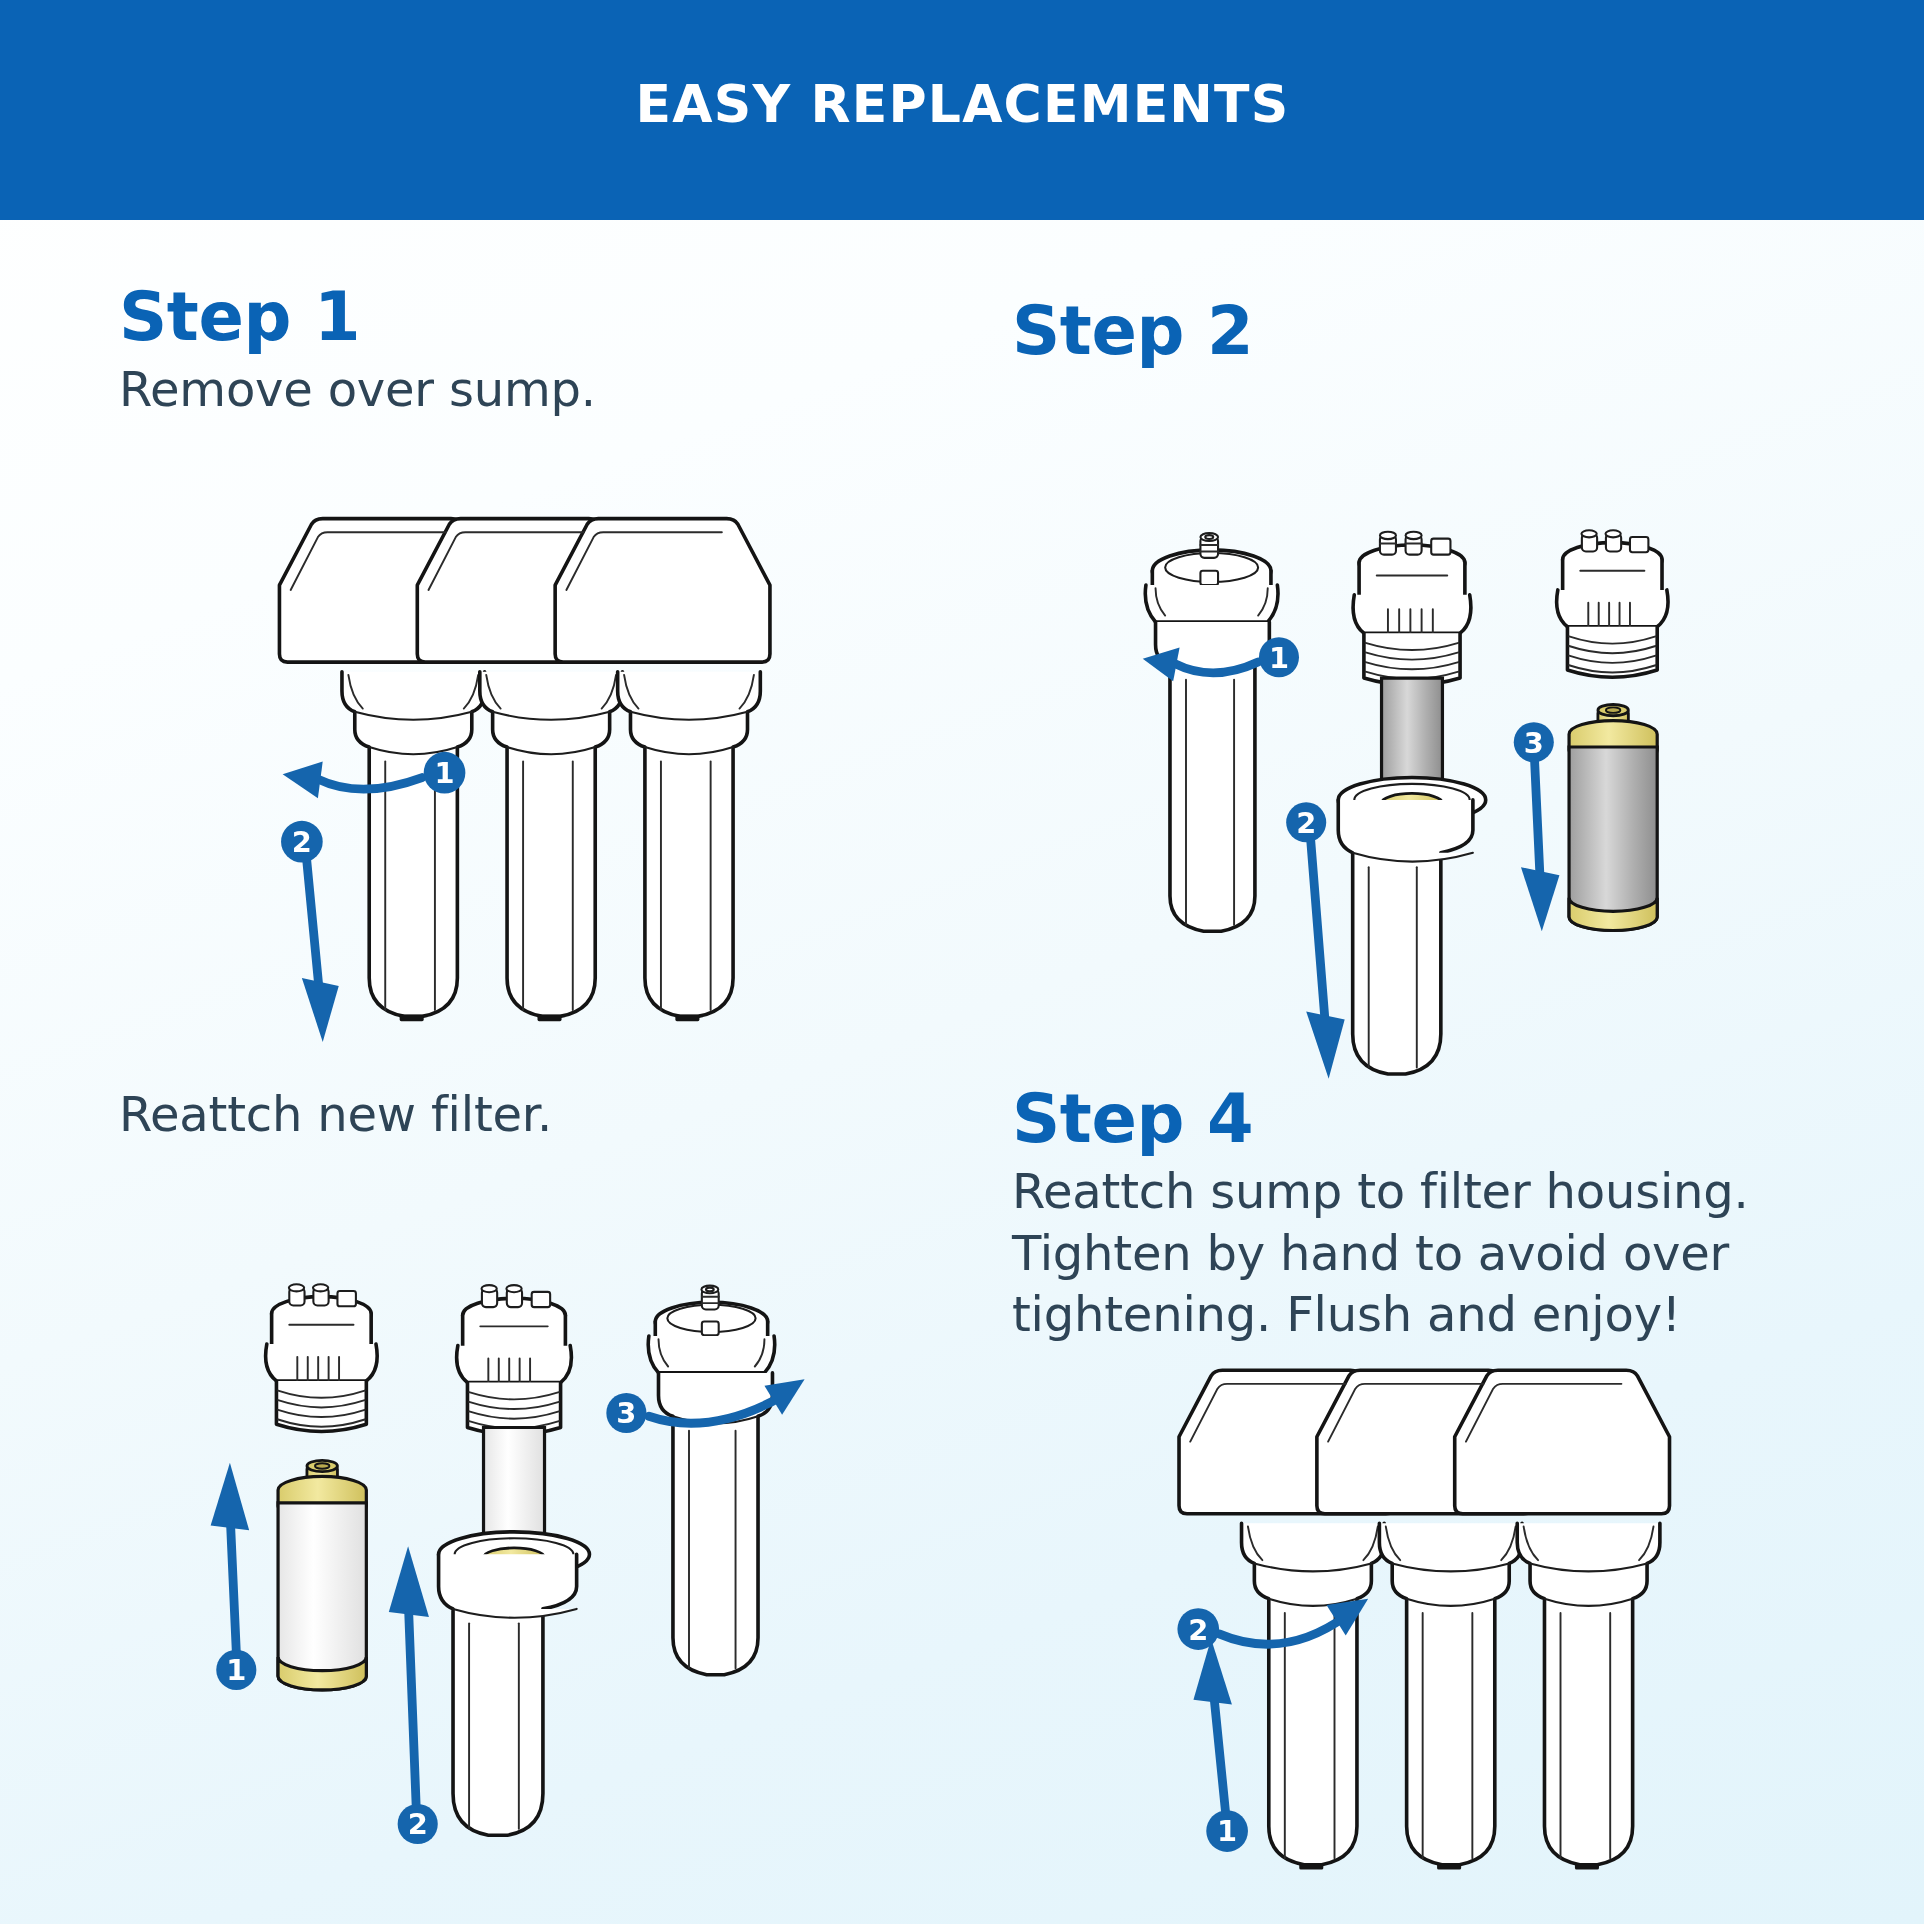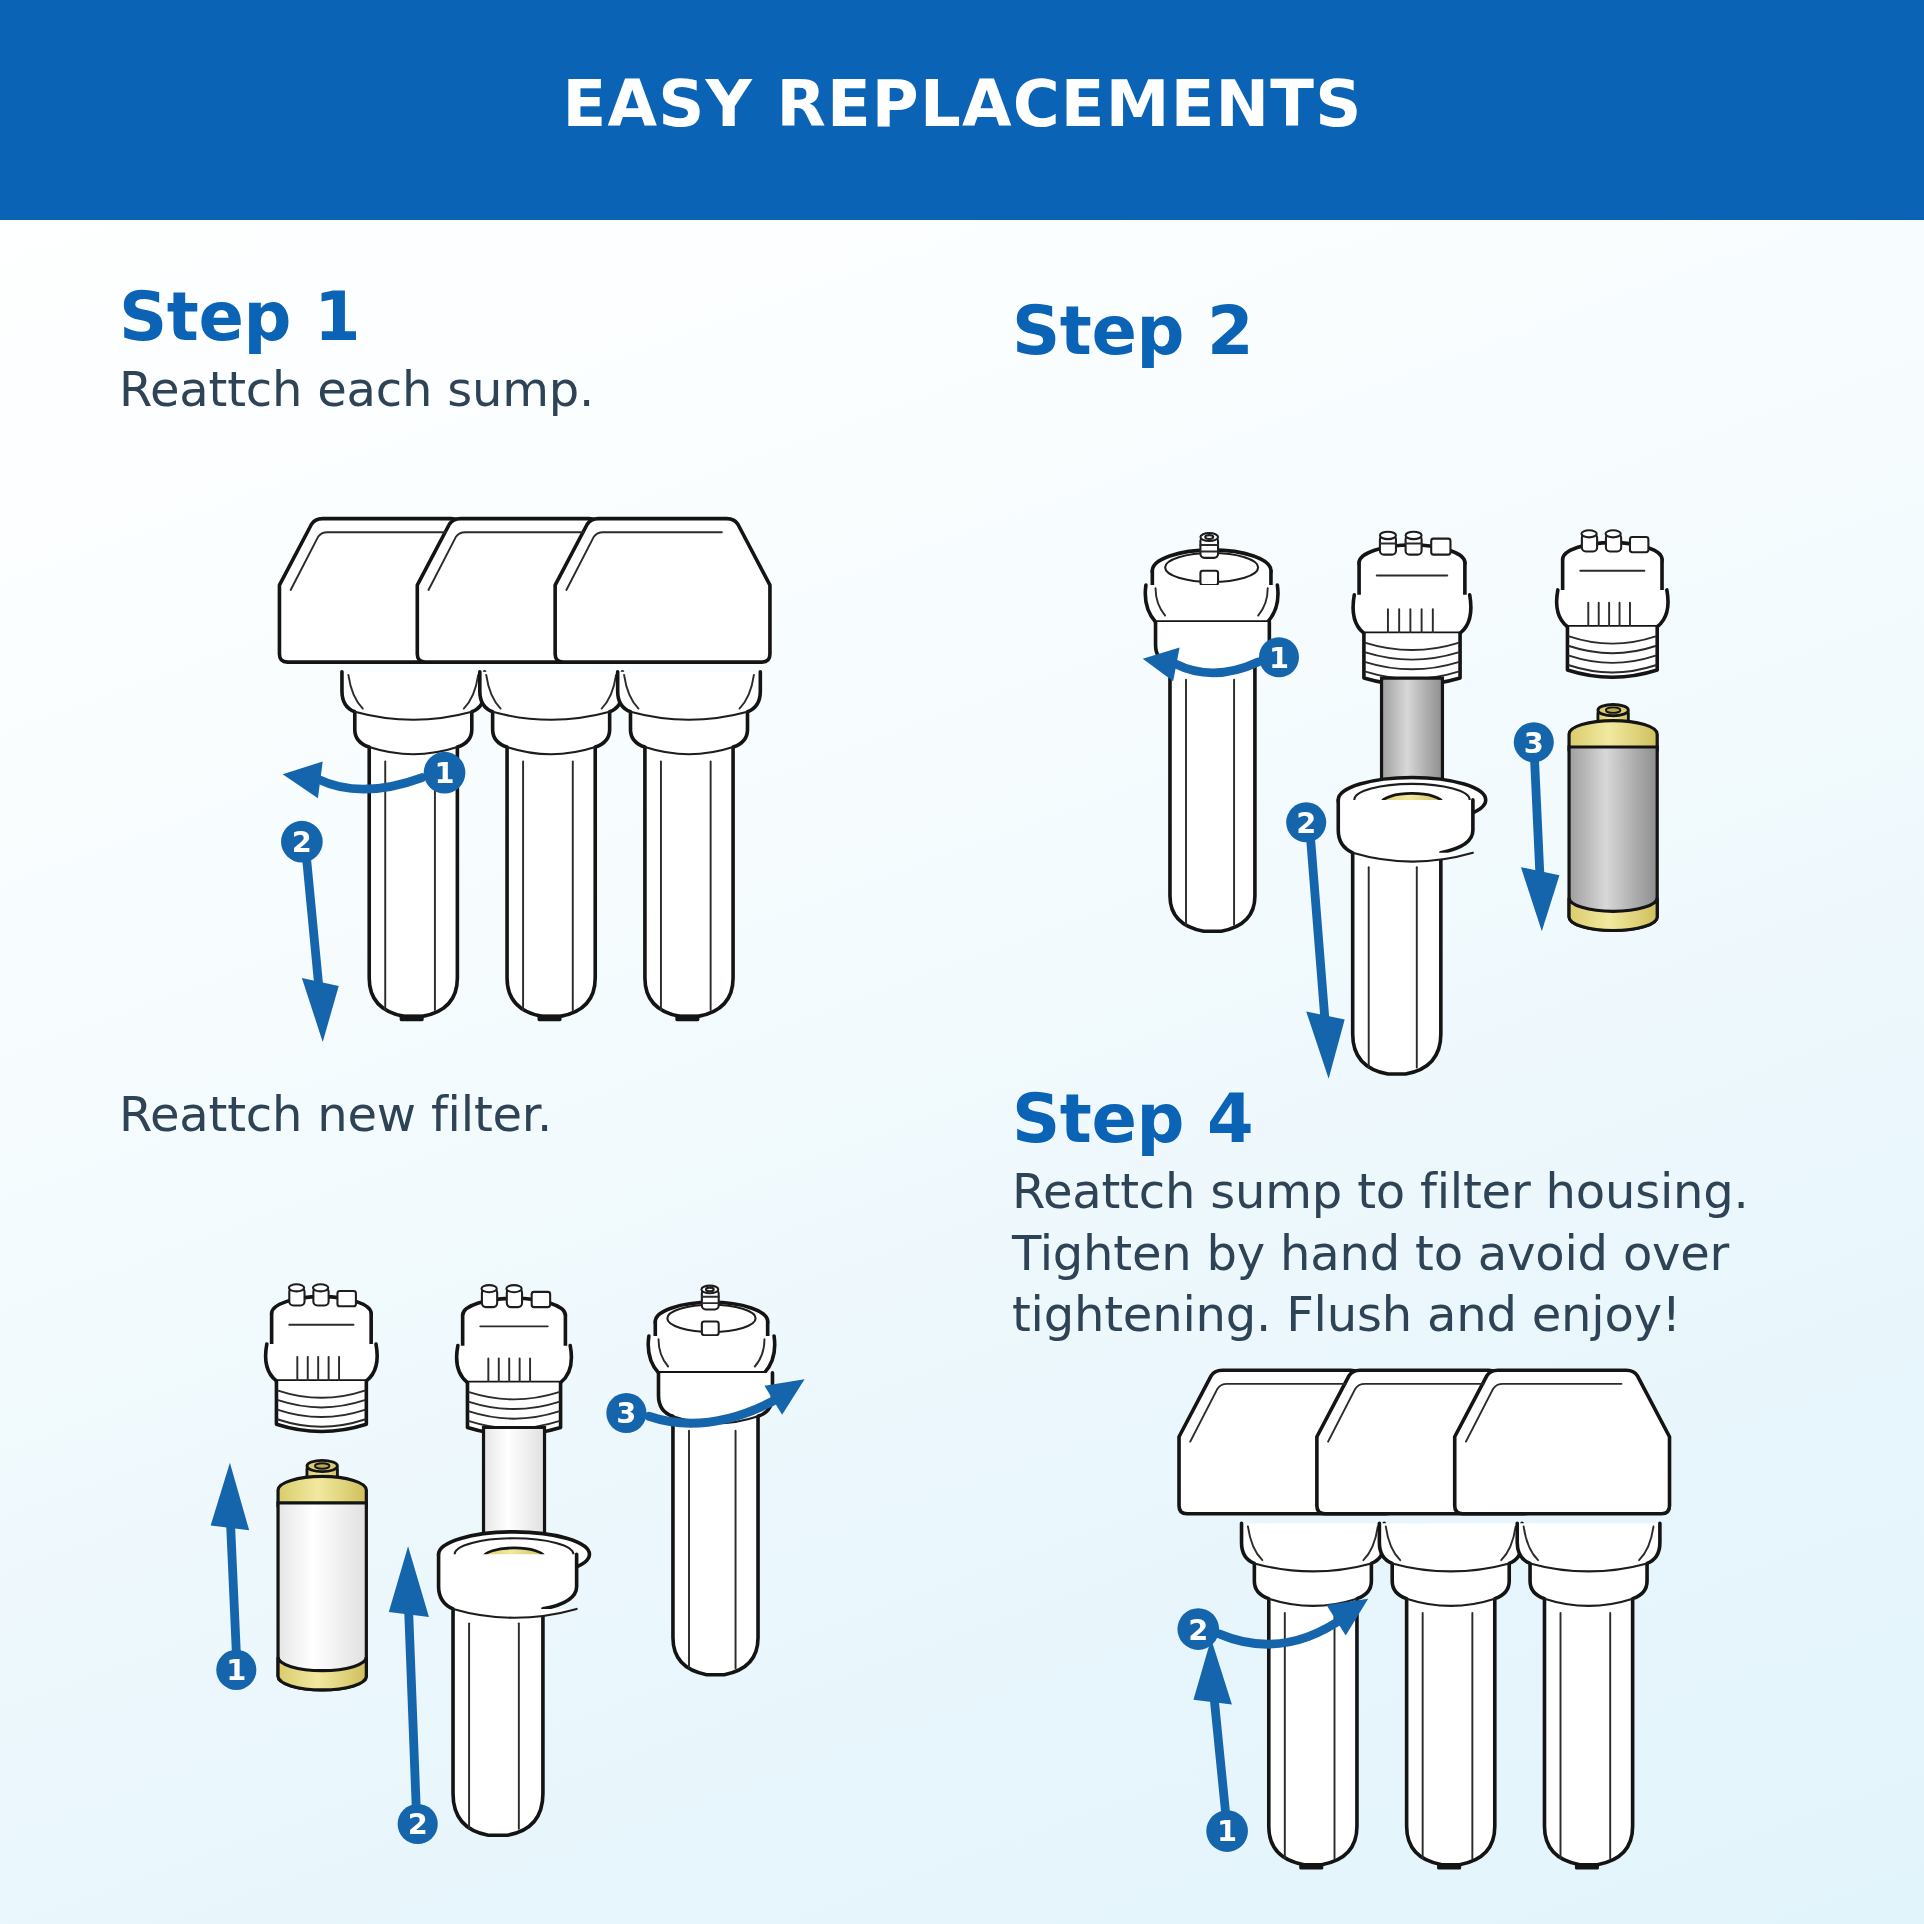--- a/index.html
+++ b/index.html
@@ -18,21 +18,21 @@
 
   
   #header-bar{
     position:absolute;left:0;top:0;width:1925px;height:220px;
     background:#0a63b5;
   }
   #header-title{
     position:absolute;left:0;top:0;width:1925px;height:220px;
     display:flex;align-items:center;justify-content:center;
     color:#ffffff;
-    font-size:64px;font-weight:bold;letter-spacing:1.2px;
+    font-size:52px;font-weight:bold;letter-spacing:1.2px;
     font-family:"DejaVu Sans","Liberation Sans",sans-serif;
     line-height:1;
     padding-bottom:11.2px;box-sizing:border-box;
   }
 
   
   .step{position:absolute;}
   .step-title{
     color:#0a63b5;font-weight:bold;font-size:67px;line-height:1.06;
     margin:0 0 6.4px 0;letter-spacing:-0.4px;
@@ -65,21 +65,21 @@
 </head>
 <body>
 
 <div id="page">
 
   <div id="header-bar"></div>
   <div id="header-title">EASY REPLACEMENTS</div>
 
   <div class="step" id="step1">
     <div class="step-title">Step 1</div>
-    <div class="step-desc">Reattch each sump.</div>
+    <div class="step-desc">Remove over sump.</div>
   </div>
 
   <div class="illus" id="illus1">
     <svg viewBox="0 0 660 680" xmlns="http://www.w3.org/2000/svg">
       <g>
 
         <path class="ln-f" d="M18 110 L58 34 Q62 27 72 27 L232 27 Q242 27 246 34 L286 110 L286 196 Q286 206 276 206 L28 206 Q18 206 18 196 Z"></path>
         <path class="ln-f" d="M190 110 L230 34 Q234 27 244 27 L404 27 Q414 27 418 34 L458 110 L458 196 Q458 206 448 206 L200 206 Q190 206 190 196 Z"></path>
         <path class="ln-f" d="M362 110 L402 34 Q406 27 416 27 L576 27 Q586 27 590 34 L630 110 L630 196 Q630 206 620 206 L372 206 Q362 206 362 196 Z"></path>
         <path class="ln-t" d="M32 116 L66 50 Q70 44 78 44 L226 44"></path>

